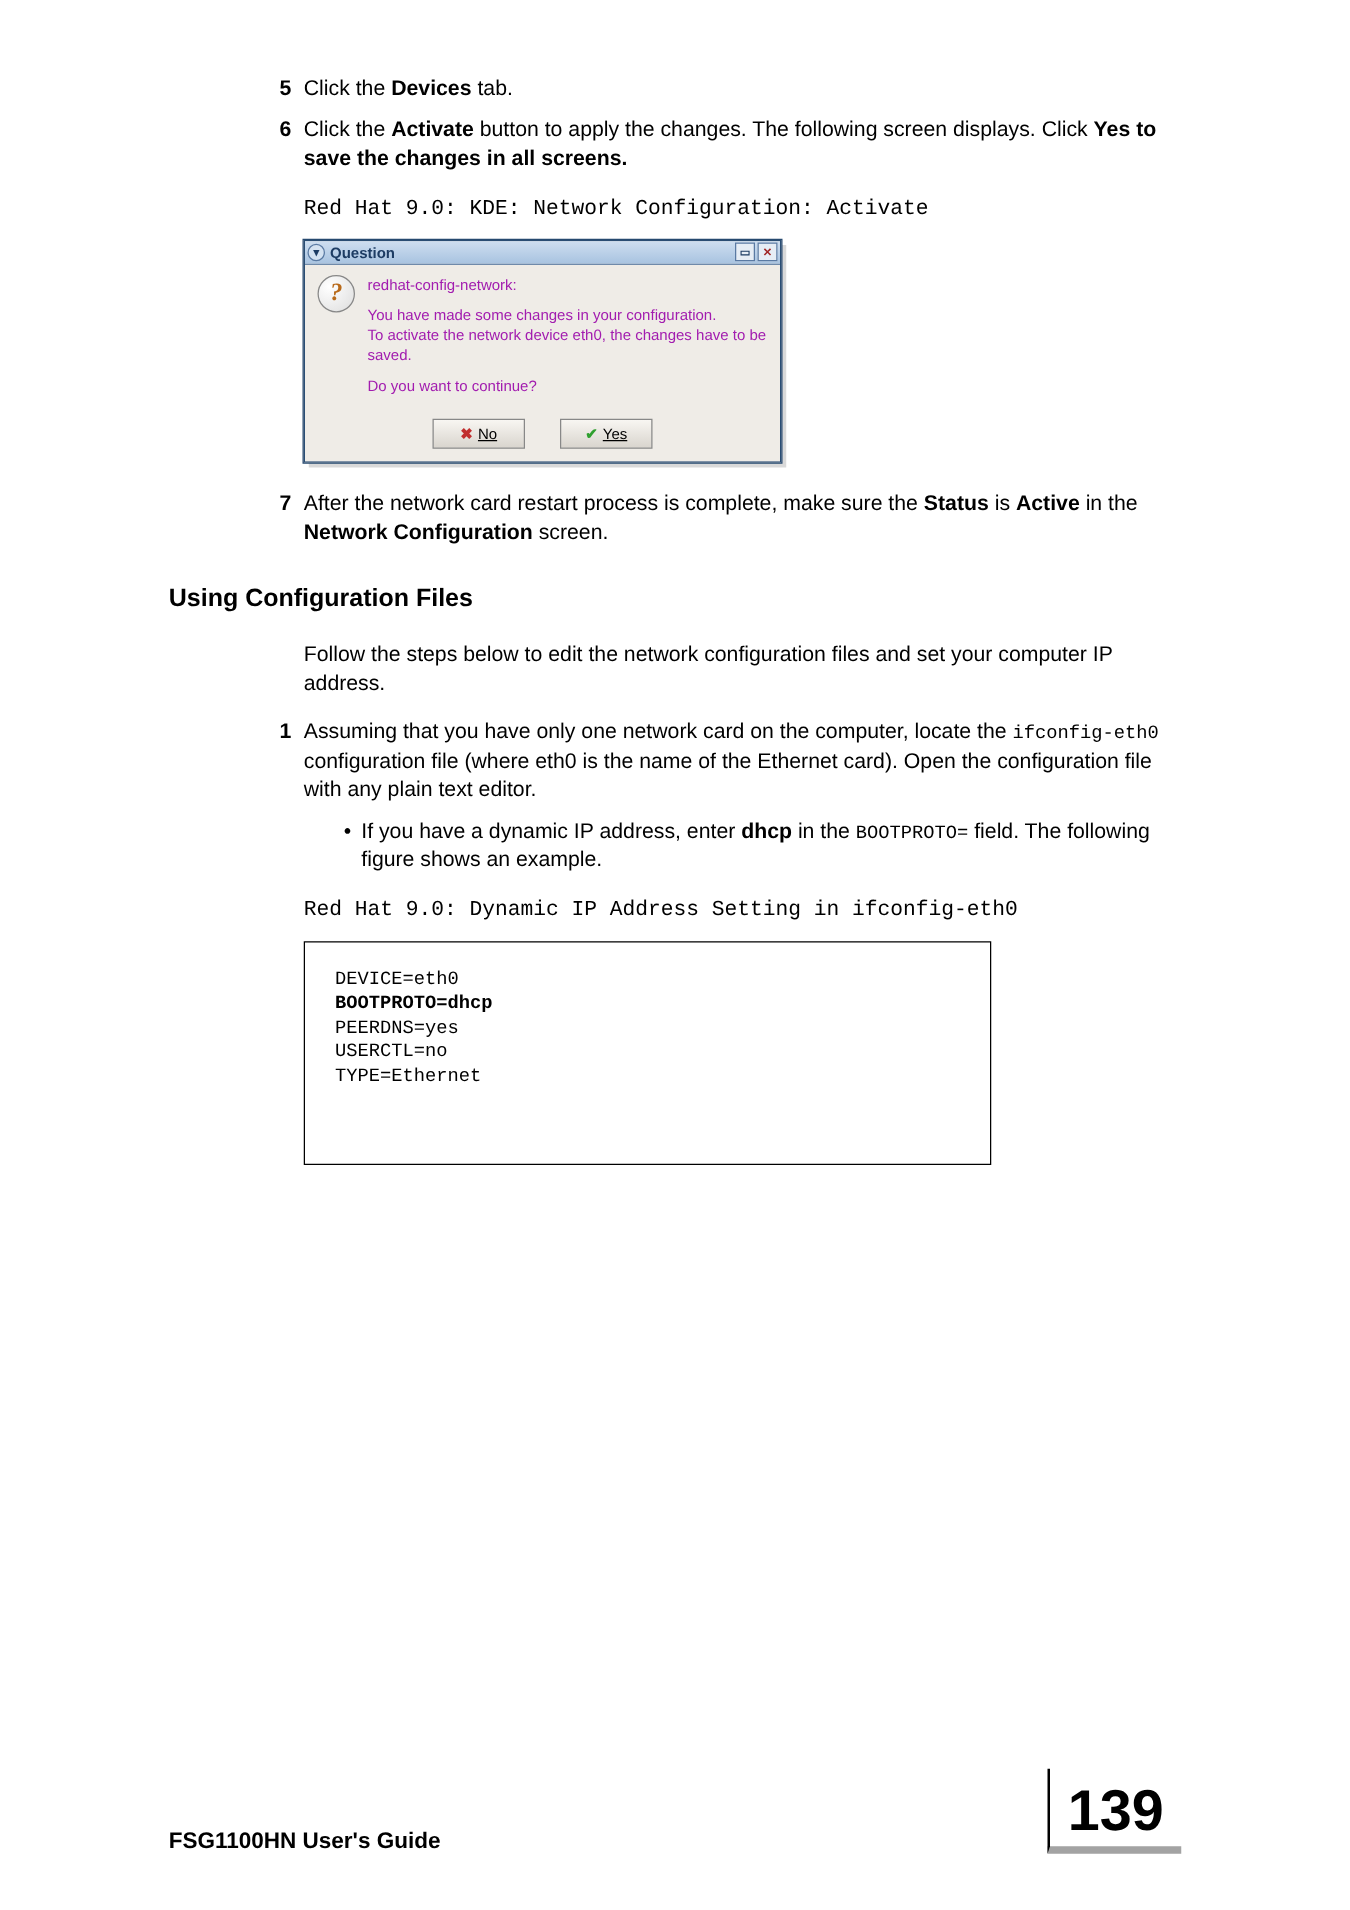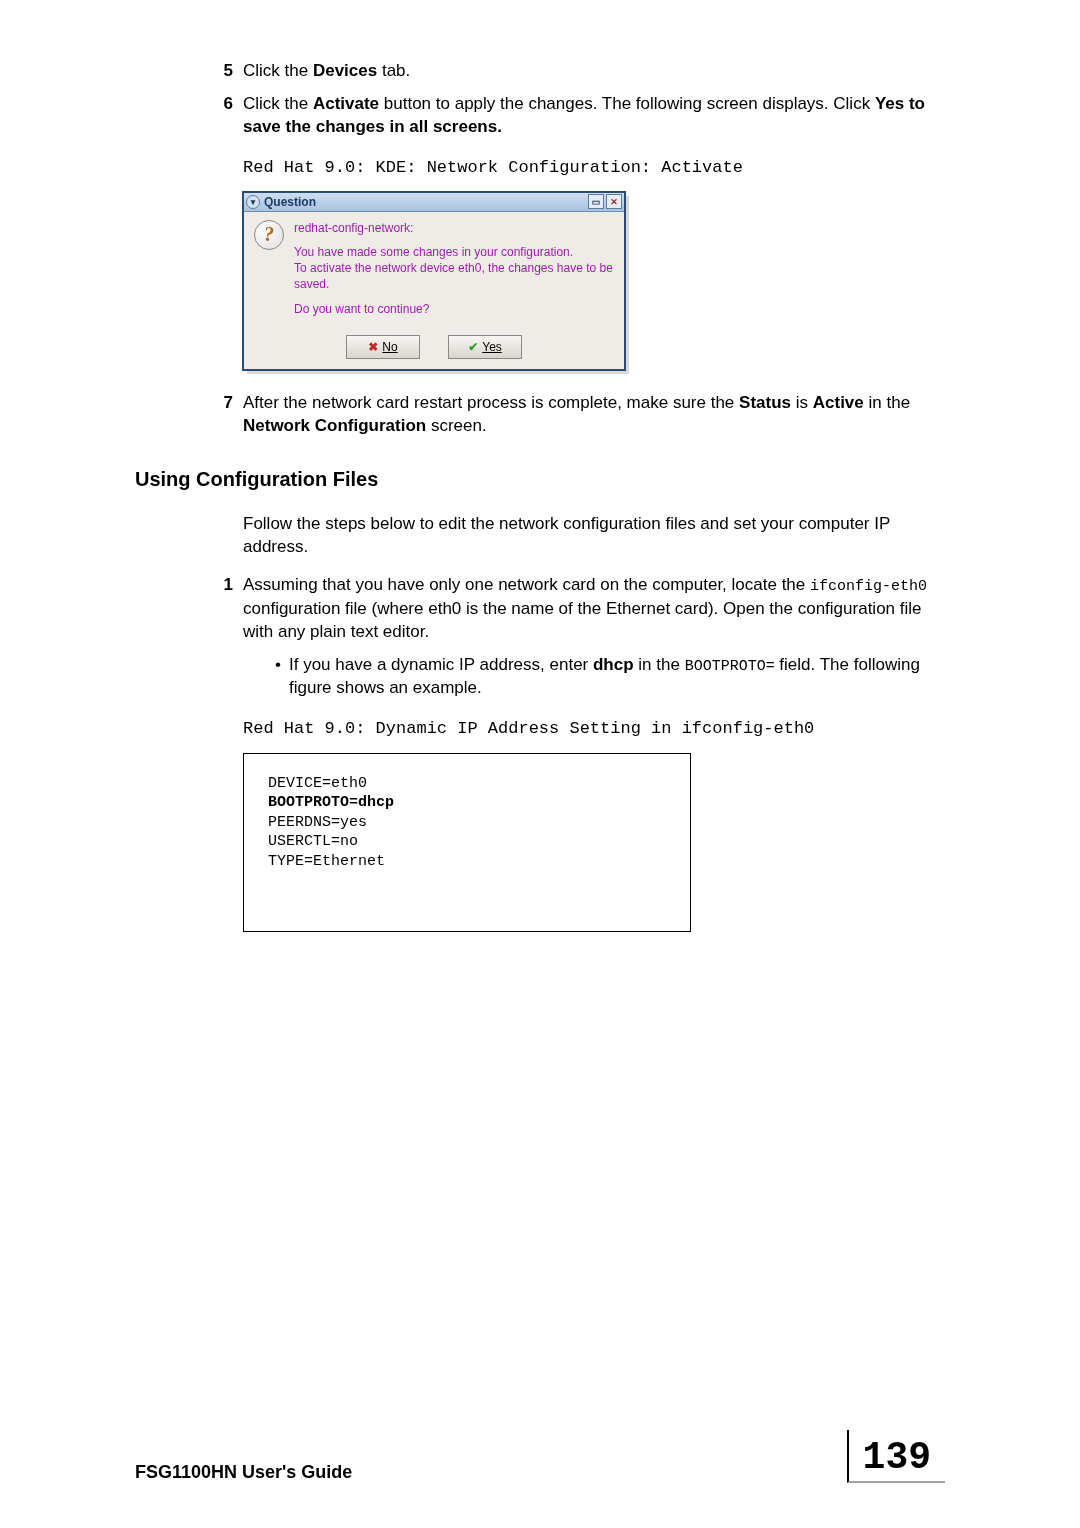--- a/index.html
+++ b/index.html
@@ -95,40 +95,40 @@
   .dbtn u{text-decoration:underline;}
   
   
   .codebox {
     margin: 12px 0 0 38px;
     border: 1.5px solid #000;
     padding: 20px 24px 60px 24px;
     font-family:"Courier New",monospace;
     font-size:15px;
     line-height:1.3;
-    width: 448px;
+    width: 550px;
     box-sizing: border-box;
   }
   .bold{font-weight:bold;}
   
   .footer{
     position:absolute;
     bottom: 45px;
     left: 135px;
     right: 135px;
     display:flex;
     justify-content:space-between;
     align-items:flex-end;
     border-top: 0;
   }
   .footer-left{font-size:18px;font-weight:bold;}
   .pagebox{
-    border-left:2px solid #000;border-bottom:2px solid #a3a3a3;
+    border-left:2px solid #000;border-bottom:6px solid #a3a3a3;
     padding: 6px 14px 2px 14px;
-    font-size:38px;font-weight:bold;font-family:Liberation Mono, monospace;
+    font-size:46px;font-weight:bold;font-family:Liberation Sans, sans-serif;
   }
 </style>
 </head>
 <body>
 
 <div class="page">
 
  <div class="content-indent">
   <div class="step">
     <div class="num">5</div>

